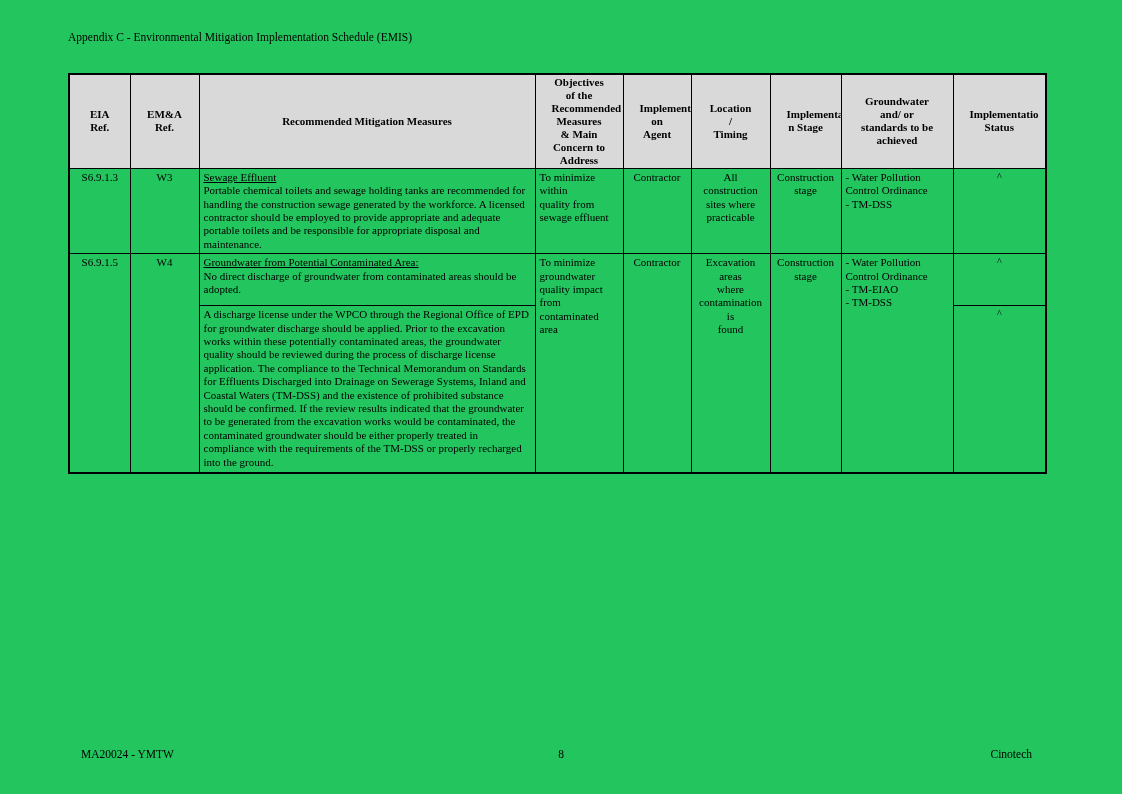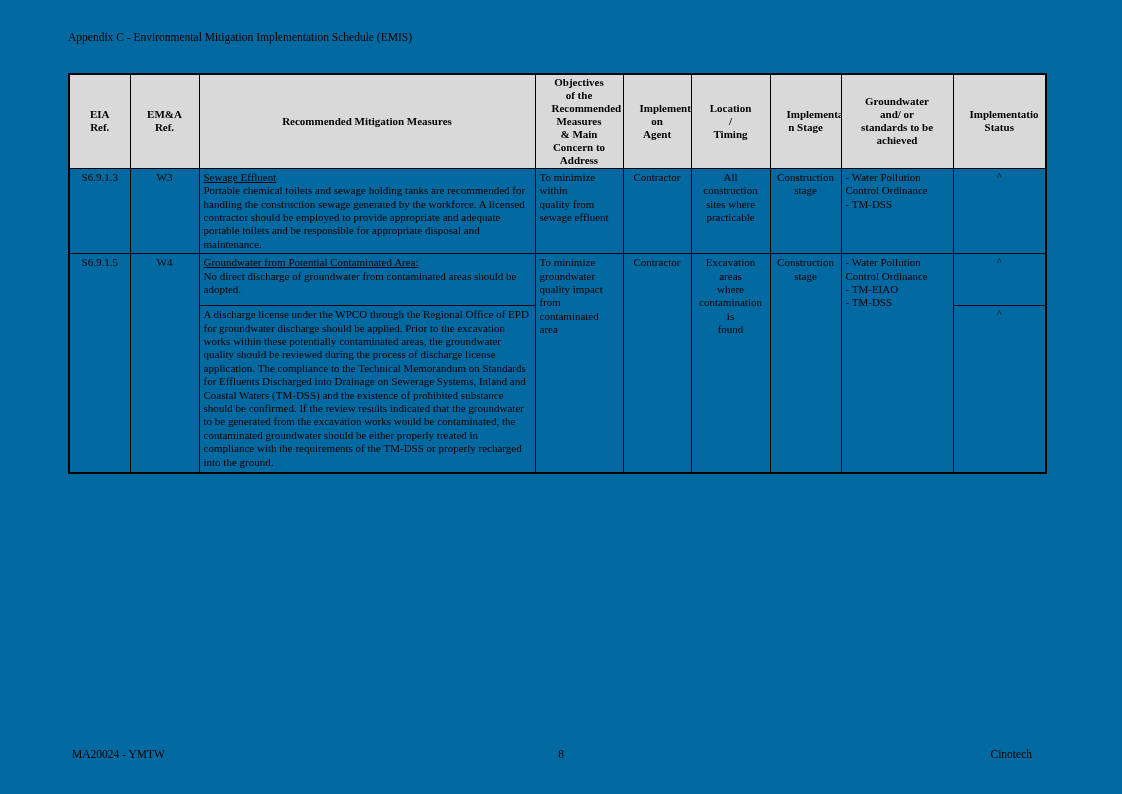--- a/index.html
+++ b/index.html
@@ -1,21 +1,21 @@
 <!DOCTYPE html>
 <html><head>
 <meta charset="utf-8">
 <style>
   * { margin: 0; padding: 0; box-sizing: border-box; }
   html, body { background: #e8e8e8; }
   .page {
     position: relative;
     width: 1122px;
     height: 794px;
-    background: #0369a1;
+    background: #22c55e;
     font-family: "Liberation Serif", "DejaVu Serif", serif;
     color: #000000;
     overflow: hidden;
     margin: 0 auto;
   }
   .doc-title {
     position: absolute;
     left: 68px;
     top: 31px;
     font-size: 11.5px;
@@ -57,21 +57,21 @@
   .c   { text-align: center; }
   .pre { white-space: pre-line; }
   .measure-heading { text-decoration: underline; }
   .caret { font-size: 10px; line-height: 1.1; display: block; }
   .footer-left, .footer-center, .footer-right {
     position: absolute;
     top: 748px;
     font-size: 11.5px;
     white-space: nowrap;
   }
-  .footer-left  { left: 72px; }
+  .footer-left  { left: 81px; }
   .footer-center { left: 0; right: 0; text-align: center; }
   .footer-right { right: 90px; }
 </style>
 </head>
 <body>
 
 <div class="page">
 
   <div class="doc-title">Appendix C - Environmental Mitigation Implementation Schedule (EMIS)</div>
 

